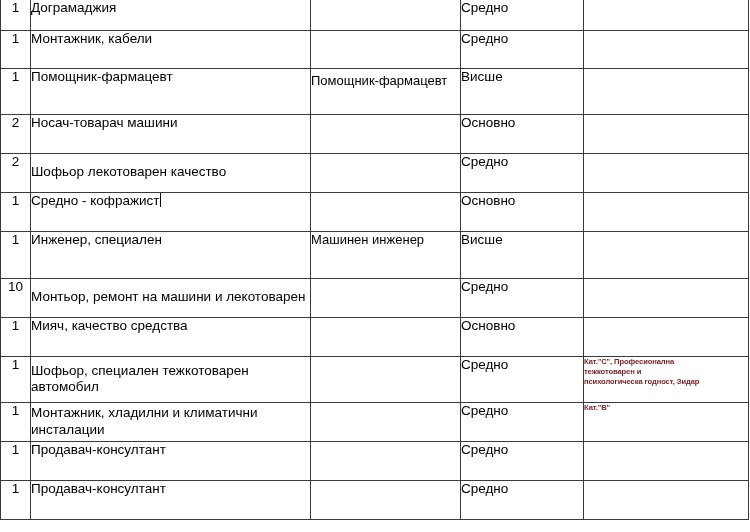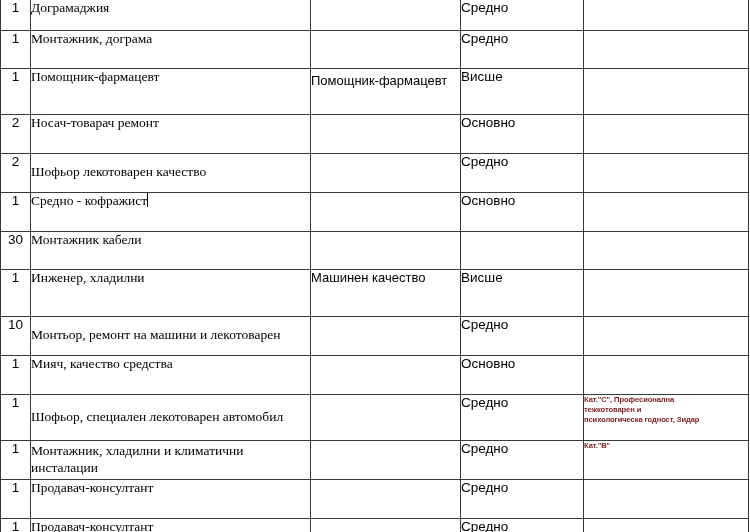--- a/index.html
+++ b/index.html
@@ -53,21 +53,20 @@
     font-size: 13.5px;
     line-height: 1.15;
     padding: 0 2px;
   }
 
   .cell-title {
     font-size: 13.5px;
     line-height: 1.22;
     padding: 3px 2px 2px 5px;
     vertical-align: middle;
-    font-family: Liberation Serif, serif;
   }
   td.cell-title.two-line { vertical-align: middle; }
 
   .cell-spec {
     font-size: 13px;
     line-height: 1.2;
     padding: 3px 2px 2px 5px;
     vertical-align: middle;
   }
   td.cell-spec.top-al { vertical-align: top; padding-top: 4px; }
@@ -116,84 +115,77 @@
     <tbody>
         <tr class="row-clip-top" style="height: 30px;">
           <td class="cell-count" style="border-color: transparent rgb(58, 58, 58) rgb(58, 58, 58);">1</td>
           <td class="cell-title" style="border-color: transparent rgb(58, 58, 58) rgb(58, 58, 58);">Дограмаджия</td>
           <td class="cell-spec" style="border-color: transparent rgb(58, 58, 58) rgb(58, 58, 58);"></td>
           <td class="cell-edu" style="border-color: transparent rgb(58, 58, 58) rgb(58, 58, 58);">Средно</td>
           <td class="cell-req" style="color: rgb(124, 31, 34); border-color: transparent rgb(58, 58, 58) rgb(58, 58, 58);"></td>
         </tr>
         <tr style="height: 38px;">
           <td class="cell-count" style="border-color: rgb(58, 58, 58);">1</td>
-          <td class="cell-title" style="border-color: rgb(58, 58, 58);">Монтажник, дограма</td>
+          <td class="cell-title" style="border-color: rgb(58, 58, 58);">Монтажник, кабели</td>
           <td class="cell-spec" style="border-color: rgb(58, 58, 58);"></td>
           <td class="cell-edu" style="border-color: rgb(58, 58, 58);">Средно</td>
           <td class="cell-req" style="color: rgb(124, 31, 34); border-color: rgb(58, 58, 58);"></td>
         </tr>
         <tr style="height: 46px;">
           <td class="cell-count" style="border-color: rgb(58, 58, 58);">1</td>
           <td class="cell-title" style="border-color: rgb(58, 58, 58);">Помощник-фармацевт</td>
           <td class="cell-spec top-al" style="border-color: rgb(58, 58, 58);">Помощник-фармацевт</td>
           <td class="cell-edu" style="border-color: rgb(58, 58, 58);">Висше</td>
           <td class="cell-req" style="color: rgb(124, 31, 34); border-color: rgb(58, 58, 58);"></td>
         </tr>
         <tr style="height: 39px;">
           <td class="cell-count" style="border-color: rgb(58, 58, 58);">2</td>
-          <td class="cell-title" style="border-color: rgb(58, 58, 58);">Носач-товарач ремонт</td>
+          <td class="cell-title" style="border-color: rgb(58, 58, 58);">Носач-товарач машини</td>
           <td class="cell-spec" style="border-color: rgb(58, 58, 58);"></td>
           <td class="cell-edu" style="border-color: rgb(58, 58, 58);">Основно</td>
           <td class="cell-req" style="color: rgb(124, 31, 34); border-color: rgb(58, 58, 58);"></td>
         </tr>
         <tr style="height: 39px;">
           <td class="cell-count" style="border-color: rgb(58, 58, 58);">2</td>
           <td class="cell-title two-line" style="border-color: rgb(58, 58, 58);">Шофьор лекотоварен качество</td>
           <td class="cell-spec" style="border-color: rgb(58, 58, 58);"></td>
           <td class="cell-edu" style="border-color: rgb(58, 58, 58);">Средно</td>
           <td class="cell-req" style="color: rgb(124, 31, 34); border-color: rgb(58, 58, 58);"></td>
         </tr>
         <tr style="height: 39px;">
           <td class="cell-count" style="border-color: rgb(58, 58, 58);">1</td>
           <td class="cell-title" style="border-color: rgb(58, 58, 58);"><span>Средно - кофражист</span><span class="caret"></span></td>
           <td class="cell-spec" style="border-color: rgb(58, 58, 58);"></td>
           <td class="cell-edu" style="border-color: rgb(58, 58, 58);">Основно</td>
           <td class="cell-req" style="color: rgb(124, 31, 34); border-color: rgb(58, 58, 58);"></td>
         </tr>
-        <tr style="height: 38px;">
-          <td class="cell-count" style="border-color: rgb(58, 58, 58);">30</td>
-          <td class="cell-title" style="border-color: rgb(58, 58, 58);">Монтажник кабели</td>
-          <td class="cell-spec" style="border-color: rgb(58, 58, 58);"></td>
-          <td class="cell-edu" style="border-color: rgb(58, 58, 58);"></td>
-          <td class="cell-req" style="color: rgb(124, 31, 34); border-color: rgb(58, 58, 58);"></td>
-        </tr>
         <tr style="height: 47px;">
           <td class="cell-count" style="border-color: rgb(58, 58, 58);">1</td>
-          <td class="cell-title" style="border-color: rgb(58, 58, 58);">Инженер, хладилни</td>
-          <td class="cell-spec" style="border-color: rgb(58, 58, 58);">Машинен качество</td>
+          <td class="cell-title" style="border-color: rgb(58, 58, 58);">Инженер, специален</td>
+          <td class="cell-spec" style="border-color: rgb(58, 58, 58);">Машинен инженер</td>
           <td class="cell-edu" style="border-color: rgb(58, 58, 58);">Висше</td>
           <td class="cell-req" style="color: rgb(124, 31, 34); border-color: rgb(58, 58, 58);"></td>
         </tr>
         <tr style="height: 39px; padding-left: 28px;">
           <td class="cell-count" style="border-color: rgb(58, 58, 58);">10</td>
           <td class="cell-title two-line" style="border-color: rgb(58, 58, 58);">Монтьор, ремонт на машини и лекотоварен</td>
           <td class="cell-spec" style="border-color: rgb(58, 58, 58);"></td>
           <td class="cell-edu" style="border-color: rgb(58, 58, 58);">Средно</td>
           <td class="cell-req" style="color: rgb(124, 31, 34); border-color: rgb(58, 58, 58);"></td>
         </tr>
         <tr style="height: 39px;">
           <td class="cell-count" style="border-color: rgb(58, 58, 58);">1</td>
           <td class="cell-title" style="border-color: rgb(58, 58, 58);">Мияч, качество средства</td>
           <td class="cell-spec" style="border-color: rgb(58, 58, 58);"></td>
           <td class="cell-edu" style="border-color: rgb(58, 58, 58);">Основно</td>
           <td class="cell-req" style="color: rgb(124, 31, 34); border-color: rgb(58, 58, 58);"></td>
         </tr>
         <tr style="height: 46px;">
           <td class="cell-count" style="border-color: rgb(58, 58, 58);">1</td>
-          <td class="cell-title two-line" style="border-color: rgb(58, 58, 58);">Шофьор, специален лекотоварен автомобил</td>
+          <td class="cell-title two-line" style="border-color: rgb(58, 58, 58);">Шофьор, специален тежкотоварен автомобил</td>
           <td class="cell-spec" style="border-color: rgb(58, 58, 58);"></td>
           <td class="cell-edu" style="border-color: rgb(58, 58, 58);">Средно</td>
           <td class="cell-req" style="color: rgb(124, 31, 34); border-color: rgb(58, 58, 58);">
             <span class="req-line">Кат."C", Професионална</span>
             <span class="req-line">тежкотоварен и</span>
             <span class="req-line">психологическа годност, Зидар</span>
           </td>
         </tr>
         <tr style="height: 39px;">
           <td class="cell-count" style="border-color: rgb(58, 58, 58);">1</td>

